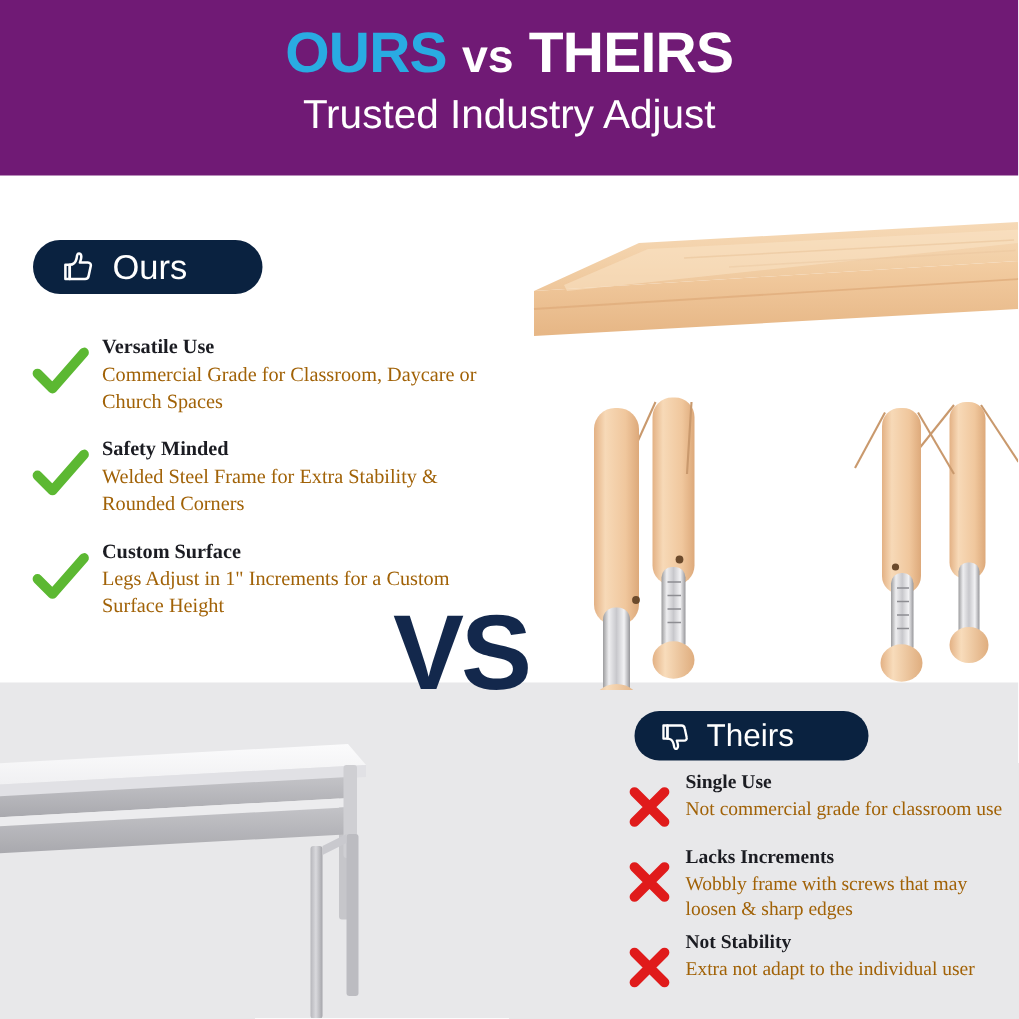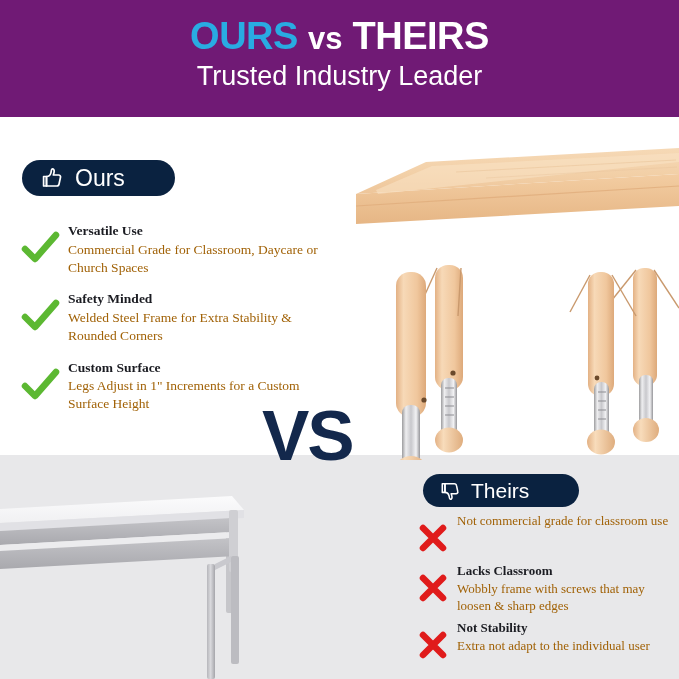--- a/index.html
+++ b/index.html
@@ -328,21 +328,21 @@
       <rect x="231" y="104" width="8" height="108" rx="2" fill="#bcbcc1"></rect>
 
       <path d="M215 112 L231 104 L231 110 L215 118 Z" fill="#c9c9ce"></path>
     </svg>
   </div>
 
   <div class="header-band">
     <div class="header-title">
       <span class="ours-word">OURS</span><span> </span><span class="vs-word">vs</span><span> </span><span class="theirs-word">THEIRS</span>
     </div>
-    <div class="header-subtitle">Trusted Industry Leader</div>
+    <div class="header-subtitle">Trusted Industry Adjust</div>
   </div>
 
   <div class="pill pill-ours">
     <svg class="pill-icon" viewBox="0 0 24 24" fill="none" stroke="#ffffff" stroke-width="1.7" stroke-linecap="round" stroke-linejoin="round">
       <path d="M6.5 10.5 L6.5 20 L3.6 20 L3.6 10.5 Z"></path>
       <path d="M6.5 10.5 C8.6 10.5 10.4 8.9 11 6.6 C11.3 5.2 11.2 3.6 12.1 3.1 C13.2 2.6 14.2 3.6 14.2 5.1 C14.2 6.4 13.7 7.8 13.3 9 L18.6 9 C19.9 9 20.8 10.1 20.5 11.3 L19.1 17.8 C18.9 19.1 17.9 20 16.7 20 L6.5 20 Z"></path>
     </svg>
     <span class="pill-label">Ours</span>
   </div>
 
@@ -390,30 +390,31 @@
     <span class="pill-label">Theirs</span>
   </div>
 
   <div class="list list-theirs">
 
     <div class="feat-row">
       <svg class="mark mark-cross" viewBox="0 0 40 40" fill="none" stroke="#e01b1b" stroke-width="6.5" stroke-linecap="round" stroke-linejoin="round">
         <path d="M10 10 L30 30 M30 10 L10 30"></path>
       </svg>
       <div class="feat-text">
+        <p class="feat-title">Single Use</p>
         <p class="feat-desc">Not commercial grade for classroom use</p>
       </div>
     </div>
 
     <div class="feat-row">
       <svg class="mark mark-cross" viewBox="0 0 40 40" fill="none" stroke="#e01b1b" stroke-width="6.5" stroke-linecap="round" stroke-linejoin="round">
         <path d="M10 10 L30 30 M30 10 L10 30"></path>
       </svg>
       <div class="feat-text">
-        <p class="feat-title">Lacks Classroom</p>
+        <p class="feat-title">Lacks Increments</p>
         <p class="feat-desc">Wobbly frame with screws that may loosen &amp; sharp edges</p>
       </div>
     </div>
 
     <div class="feat-row">
       <svg class="mark mark-cross" viewBox="0 0 40 40" fill="none" stroke="#e01b1b" stroke-width="6.5" stroke-linecap="round" stroke-linejoin="round">
         <path d="M10 10 L30 30 M30 10 L10 30"></path>
       </svg>
       <div class="feat-text">
         <p class="feat-title">Not Stability</p>

